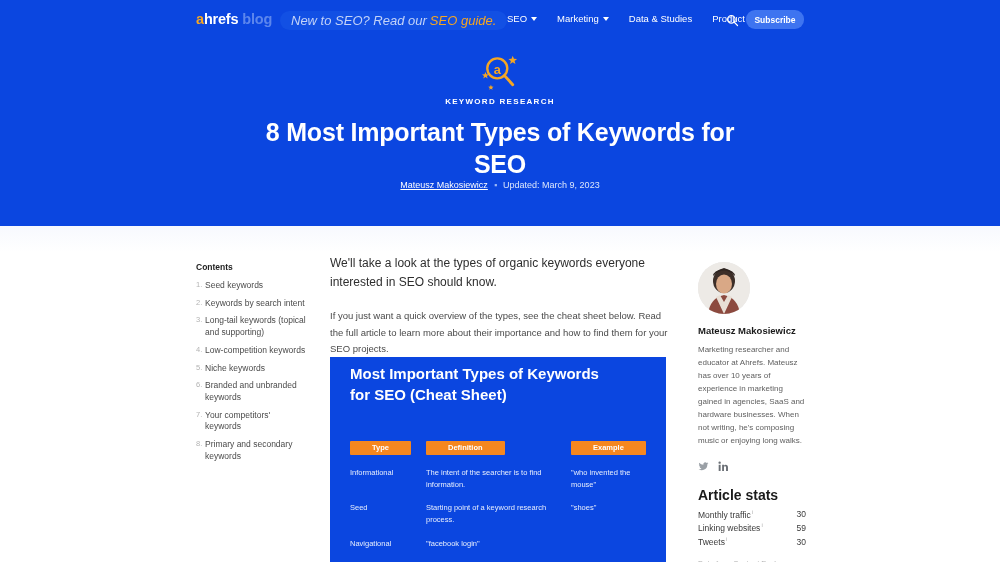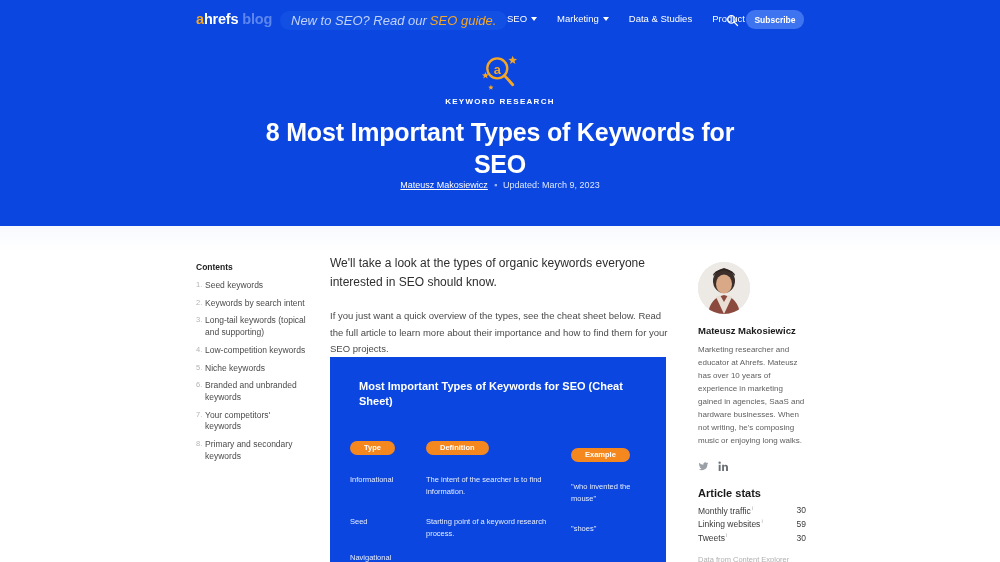--- a/index.html
+++ b/index.html
@@ -121,54 +121,54 @@
     font-size: 9.5px; line-height: 1.72; color: #4A4A4A; margin-bottom: 14px;
   }
 
   
   .cheat {
     position: absolute; left: 330px; top: 131px;
     width: 336px; height: 205px;
     background: #0B46E0; overflow: hidden;
   }
   .cheat-title {
-    position: absolute; left: 20px; top: 22px; width: 270px;
-    font-size: 11px; font-weight: bold; line-height: 1.38; color: #ffffff; margin-left: 9px;
+    position: absolute; left: 20px; top: 7px; width: 270px;
+    font-size: 15px; font-weight: bold; line-height: 1.38; color: #ffffff;
   }
   .cheat-table { position: absolute; left: 20px; top: 79px; width: 300px; }
   .ct-head { display: flex; margin-bottom: 12px; }
   .badge {
     background: #F5871F; color: #ffffff;
     font-size: 7.5px; font-weight: bold;
-    padding: 2px 14px 3px; border-radius: 7px; display: inline-block;
+    padding: 2px 22px 3px; border-radius: 1px; display: inline-block;
   }
   .c1 { width: 76px; flex: 0 0 76px; }
   .c2 { width: 145px; flex: 0 0 145px; }
-  .c3 { flex: 1; margin-top: 7px; }
+  .c3 { flex: 1; }
   .ct-row { display: flex; margin-bottom: 12px; }
   .ct-cell {
     font-size: 7.5px; line-height: 1.56; color: #E6EDFD;
   }
 
   
   .side { position: absolute; left: 698px; top: 36px; width: 108px; }
   .avatar {
     width: 52px; height: 52px; border-radius: 50%;
     overflow: hidden; background: #E8E8E8; margin-bottom: 11px;
   }
   .author-name {
     font-size: 9.5px; font-weight: bold; color: #1A1A1A; margin-bottom: 8px;
   }
   .author-bio {
     font-size: 8px; line-height: 1.62; color: #606060; margin-bottom: 10px;
   }
   .socials { display: flex; gap: 9px; margin-bottom: 18px; }
   .soc { width: 11px; height: 11px; cursor: pointer; }
 
-  .stats-title { font-size: 11px; font-weight: bold; color: #1A1A1A; margin-bottom: 6px; }
+  .stats-title { font-size: 14px; font-weight: bold; color: #1A1A1A; margin-bottom: 6px; }
   .stat-row {
     display: flex; justify-content: space-between; align-items: baseline;
     font-size: 8.5px; color: #3A3A3A; margin-bottom: 3px;
   }
   .stat-label { position: relative; }
   .stat-label sup { font-size: 6px; color: #B0B0B0; margin-left: 1px; }
   .stat-val { color: #3A3A3A; }
   .stats-src { font-size: 7.5px; color: #B0B0B0; margin-top: 12px; }
 </style>
 </head>

